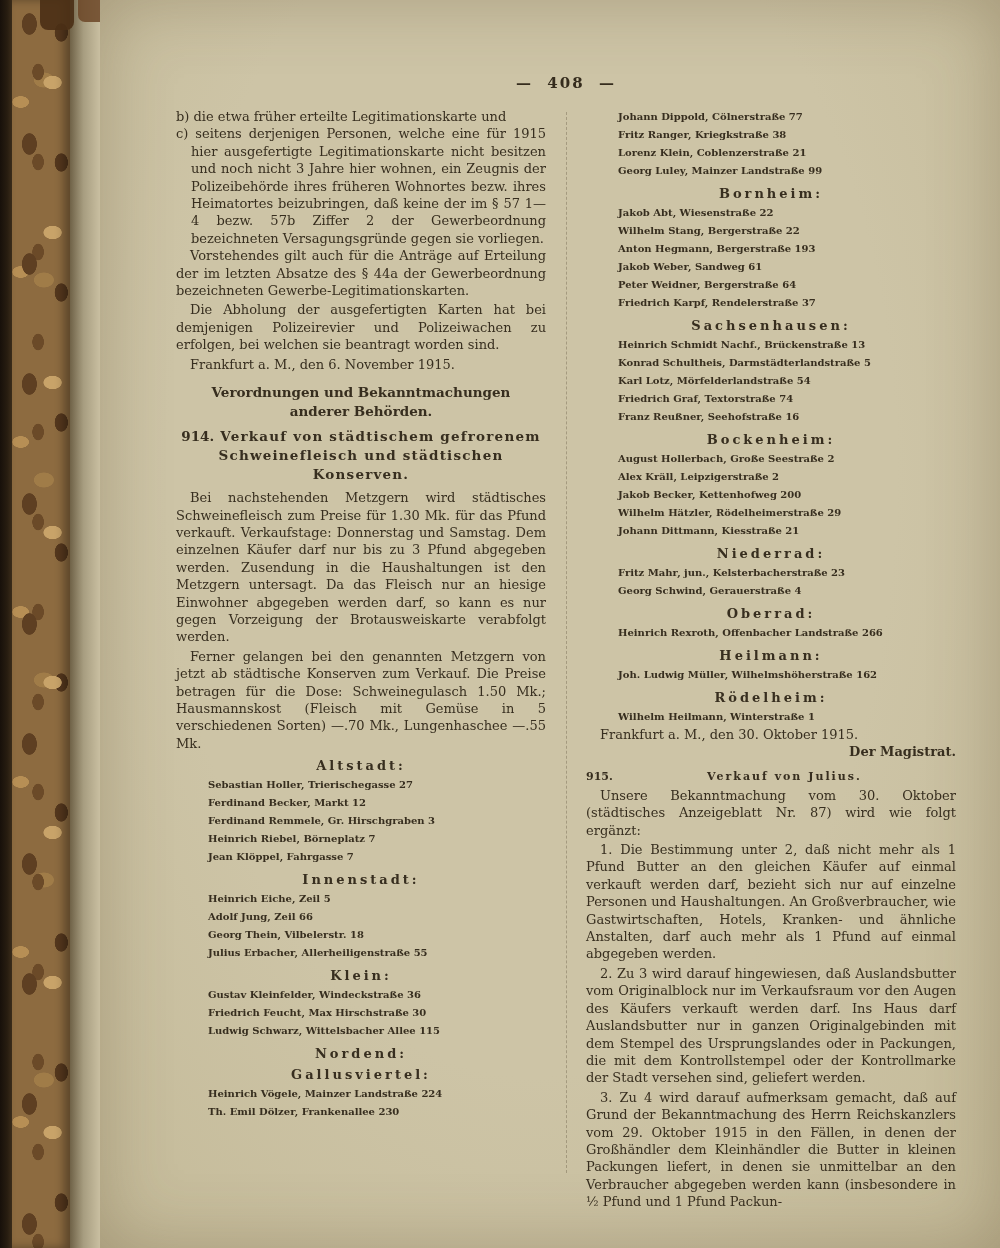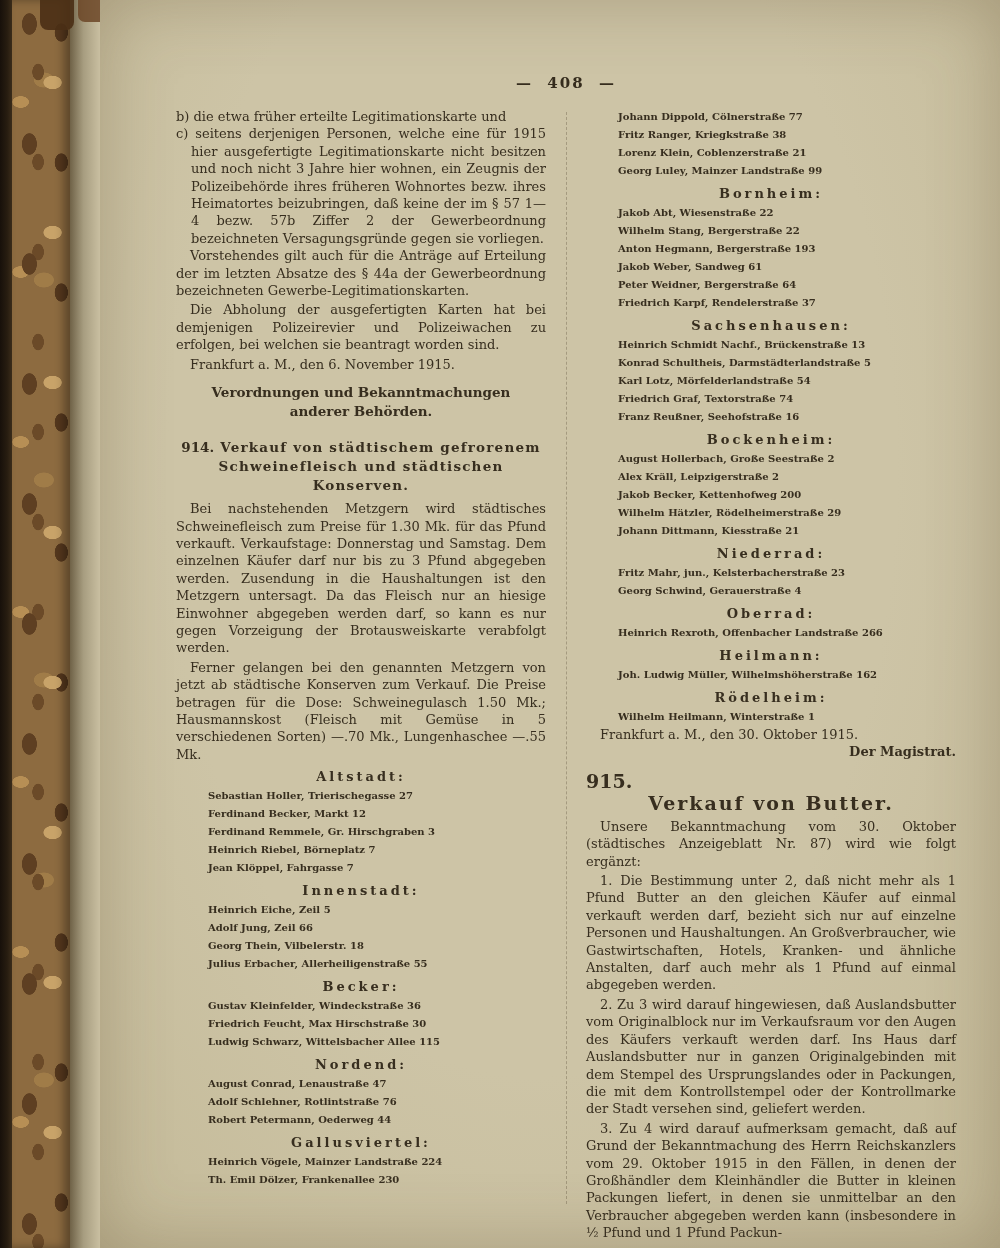--- a/index.html
+++ b/index.html
@@ -72,24 +72,24 @@
   p.hang.first { text-align:left; }
   .dateline { font-size:13px; line-height:17.4px; text-indent:14px; }
   .signature { font-size:13px; line-height:17.4px; margin-left:46px; white-space:pre; margin-bottom:6px; }
   .signature-right { font-size:13px; line-height:17.4px; text-align:right; font-weight:bold; margin-bottom:4px; }
   .sec-head {
     font-size:13.5px; font-weight:bold; text-align:center;
     line-height:18.5px; margin:10px 16px 6px;
   }
   .notice-head {
     font-size:13.5px; font-weight:bold; text-align:center;
-    letter-spacing:1.2px; line-height:19px; margin:18px 0 5px;
+    letter-spacing:1.2px; line-height:19px; margin:7px 0 5px;
   }
   .notice-head .num { letter-spacing:0; margin-right:6px; }
-  .head-915 { display:flex; margin:9px 0 4px; font-size:19px;flex-direction:column; }
+  .head-915 { display:flex; margin:9px 0 4px; font-size:11px; }
   .head-915 .num { font-weight:bold; }
   .head-915 .t { flex:1; text-align:center; font-weight:bold; letter-spacing:2px; }
   .group { margin-top:2px; }
   .group-title {
     text-align:center; font-weight:bold; font-size:13px;
     letter-spacing:3px; margin:6px 0 3px;
   }
   .entries {
     font-size:10px; font-weight:bold; line-height:18px;
     margin-left:32px; white-space:pre-line;
@@ -133,30 +133,27 @@
 Jean Klöppel, Fahrgasse 7</div>
       </div>
       <div class="group">
         <div class="group-title">Innenstadt:</div>
         <div class="entries">Heinrich Eiche, Zeil 5
 Adolf Jung, Zeil 66
 Georg Thein, Vilbelerstr. 18
 Julius Erbacher, Allerheiligenstraße 55</div>
       </div>
       <div class="group">
-        <div class="group-title">Becker:</div>
+        <div class="group-title">Klein:</div>
         <div class="entries">Gustav Kleinfelder, Windeckstraße 36
 Friedrich Feucht, Max Hirschstraße 30
 Ludwig Schwarz, Wittelsbacher Allee 115</div>
       </div>
       <div class="group">
         <div class="group-title">Nordend:</div>
-        <div class="entries">August Conrad, Lenaustraße 47
-Adolf Schlehner, Rotlintstraße 76
-Robert Petermann, Oederweg 44</div>
       </div>
       <div class="group">
         <div class="group-title">Gallusviertel:</div>
         <div class="entries">Heinrich Vögele, Mainzer Landstraße 224
 Th. Emil Dölzer, Frankenallee 230</div>
       </div>
     </div>
 
     <div class="col">
       <div class="entries">Johann Dippold, Cölnerstraße 77
@@ -205,21 +202,21 @@
       <div class="group">
         <div class="group-title">Rödelheim:</div>
         <div class="entries">Wilhelm Heilmann, Winterstraße 1</div>
       </div>
 
       <p class="dateline">Frankfurt a. M., den 30. Oktober 1915.</p>
       <p class="signature-right">Der Magistrat.</p>
 
       <h3 class="head-915">
           <span class="num">915.</span>
-          <span class="t">Verkauf von Butter.</span>
+          <span class="t">Verkauf von Julius.</span>
         </h3>
 
       <p class="body">Unsere Bekanntmachung vom 30. Oktober (städtisches Anzeigeblatt Nr. 87) wird wie folgt ergänzt:</p>
       <p class="body">1. Die Bestimmung unter 2, daß nicht mehr als 1 Pfund Butter an den gleichen Käufer auf einmal verkauft werden darf, bezieht sich nur auf einzelne Personen und Haushaltungen. An Großverbraucher, wie Gastwirtschaften, Hotels, Kranken- und ähnliche Anstalten, darf auch mehr als 1 Pfund auf einmal abgegeben werden.</p>
       <p class="body">2. Zu 3 wird darauf hingewiesen, daß Auslandsbutter vom Originalblock nur im Verkaufsraum vor den Augen des Käufers verkauft werden darf. Ins Haus darf Auslandsbutter nur in ganzen Originalgebinden mit dem Stempel des Ursprungslandes oder in Packungen, die mit dem Kontrollstempel oder der Kontrollmarke der Stadt versehen sind, geliefert werden.</p>
       <p class="body">3. Zu 4 wird darauf aufmerksam gemacht, daß auf Grund der Bekanntmachung des Herrn Reichskanzlers vom 29. Oktober 1915 in den Fällen, in denen der Großhändler dem Kleinhändler die Butter in kleinen Packungen liefert, in denen sie unmittelbar an den Verbraucher abgegeben werden kann (insbesondere in ½ Pfund und 1 Pfund Packun-</p>
     </div>
   </div>
 </div>
 

